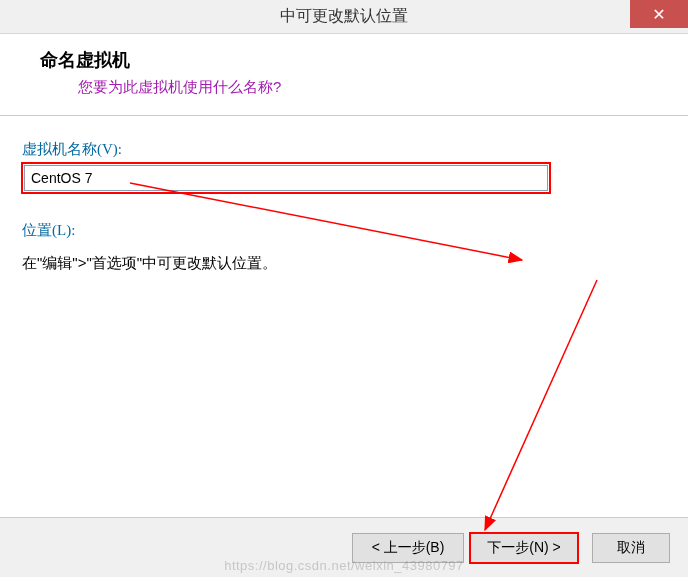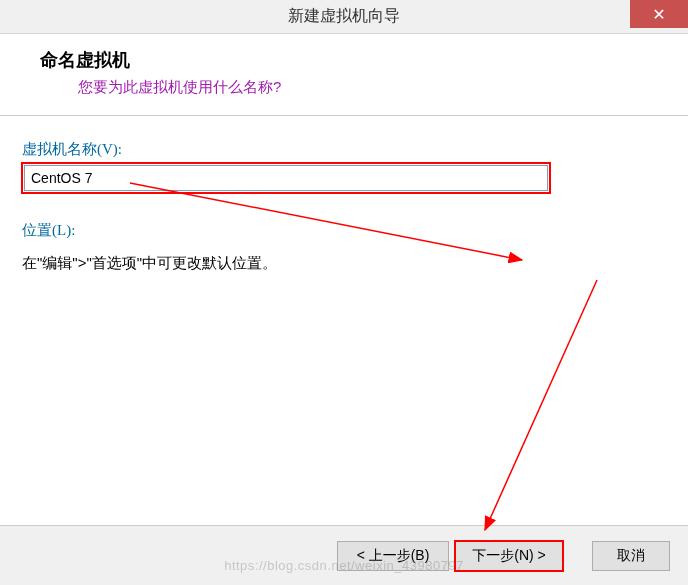--- a/index.html
+++ b/index.html
@@ -105,42 +105,42 @@
   .hint {
     margin-top: 14px;
     font-size: 15px;
     color: #000;
   }
   .spacer28 { height: 28px; }
   .footer {
     position: absolute;
     left: 0;
     right: 0;
-    bottom: 0;
+    bottom: 8px;
     height: 60px;
     border-top: 1px solid #ccc;
     background: #f0f0f0;
     display: flex;
     align-items: center;
     justify-content: flex-end;
     padding-right: 18px;
     gap: 6px;
   }
   .footer button {
     height: 30px;
     border: 1px solid #adadad;
     background: #e1e1e1;
     font-family: inherit;
     font-size: 14px;
     cursor: pointer;
     padding: 0 12px;
   }
   .footer .back-btn { width: 112px; }
   .footer .next-btn { width: 108px; }
-  .footer .cancel-btn { width: 78px; margin-left: 23px; }
+  .footer .cancel-btn { width: 78px; margin-left: 8px; }
   .hl-red { outline: 2px solid #ff0000; outline-offset: -1px; }
   svg.overlay {
     position: absolute;
     left: 0; top: 0;
     width: 688px; height: 585px;
     pointer-events: none;
   }
   .watermark {
     position: absolute;
     bottom: 12px;
@@ -149,21 +149,21 @@
     font-size: 13px;
     color: rgba(120,120,120,0.35);
     pointer-events: none;
     letter-spacing: 0.5px;
   }
 </style>
 </head>
 <body>
 
 <div class="titlebar">
-  <span class="title">新建虚拟机向导</span>
+  <span class="title">中可更改默认位置</span>
   <div class="close-btn">
     <span>✕</span>
   </div>
 </div>
 
 <div class="header">
   <div class="header-title">命名虚拟机</div>
   <div class="header-sub">您要为此虚拟机使用什么名称?</div>
 </div>
 

